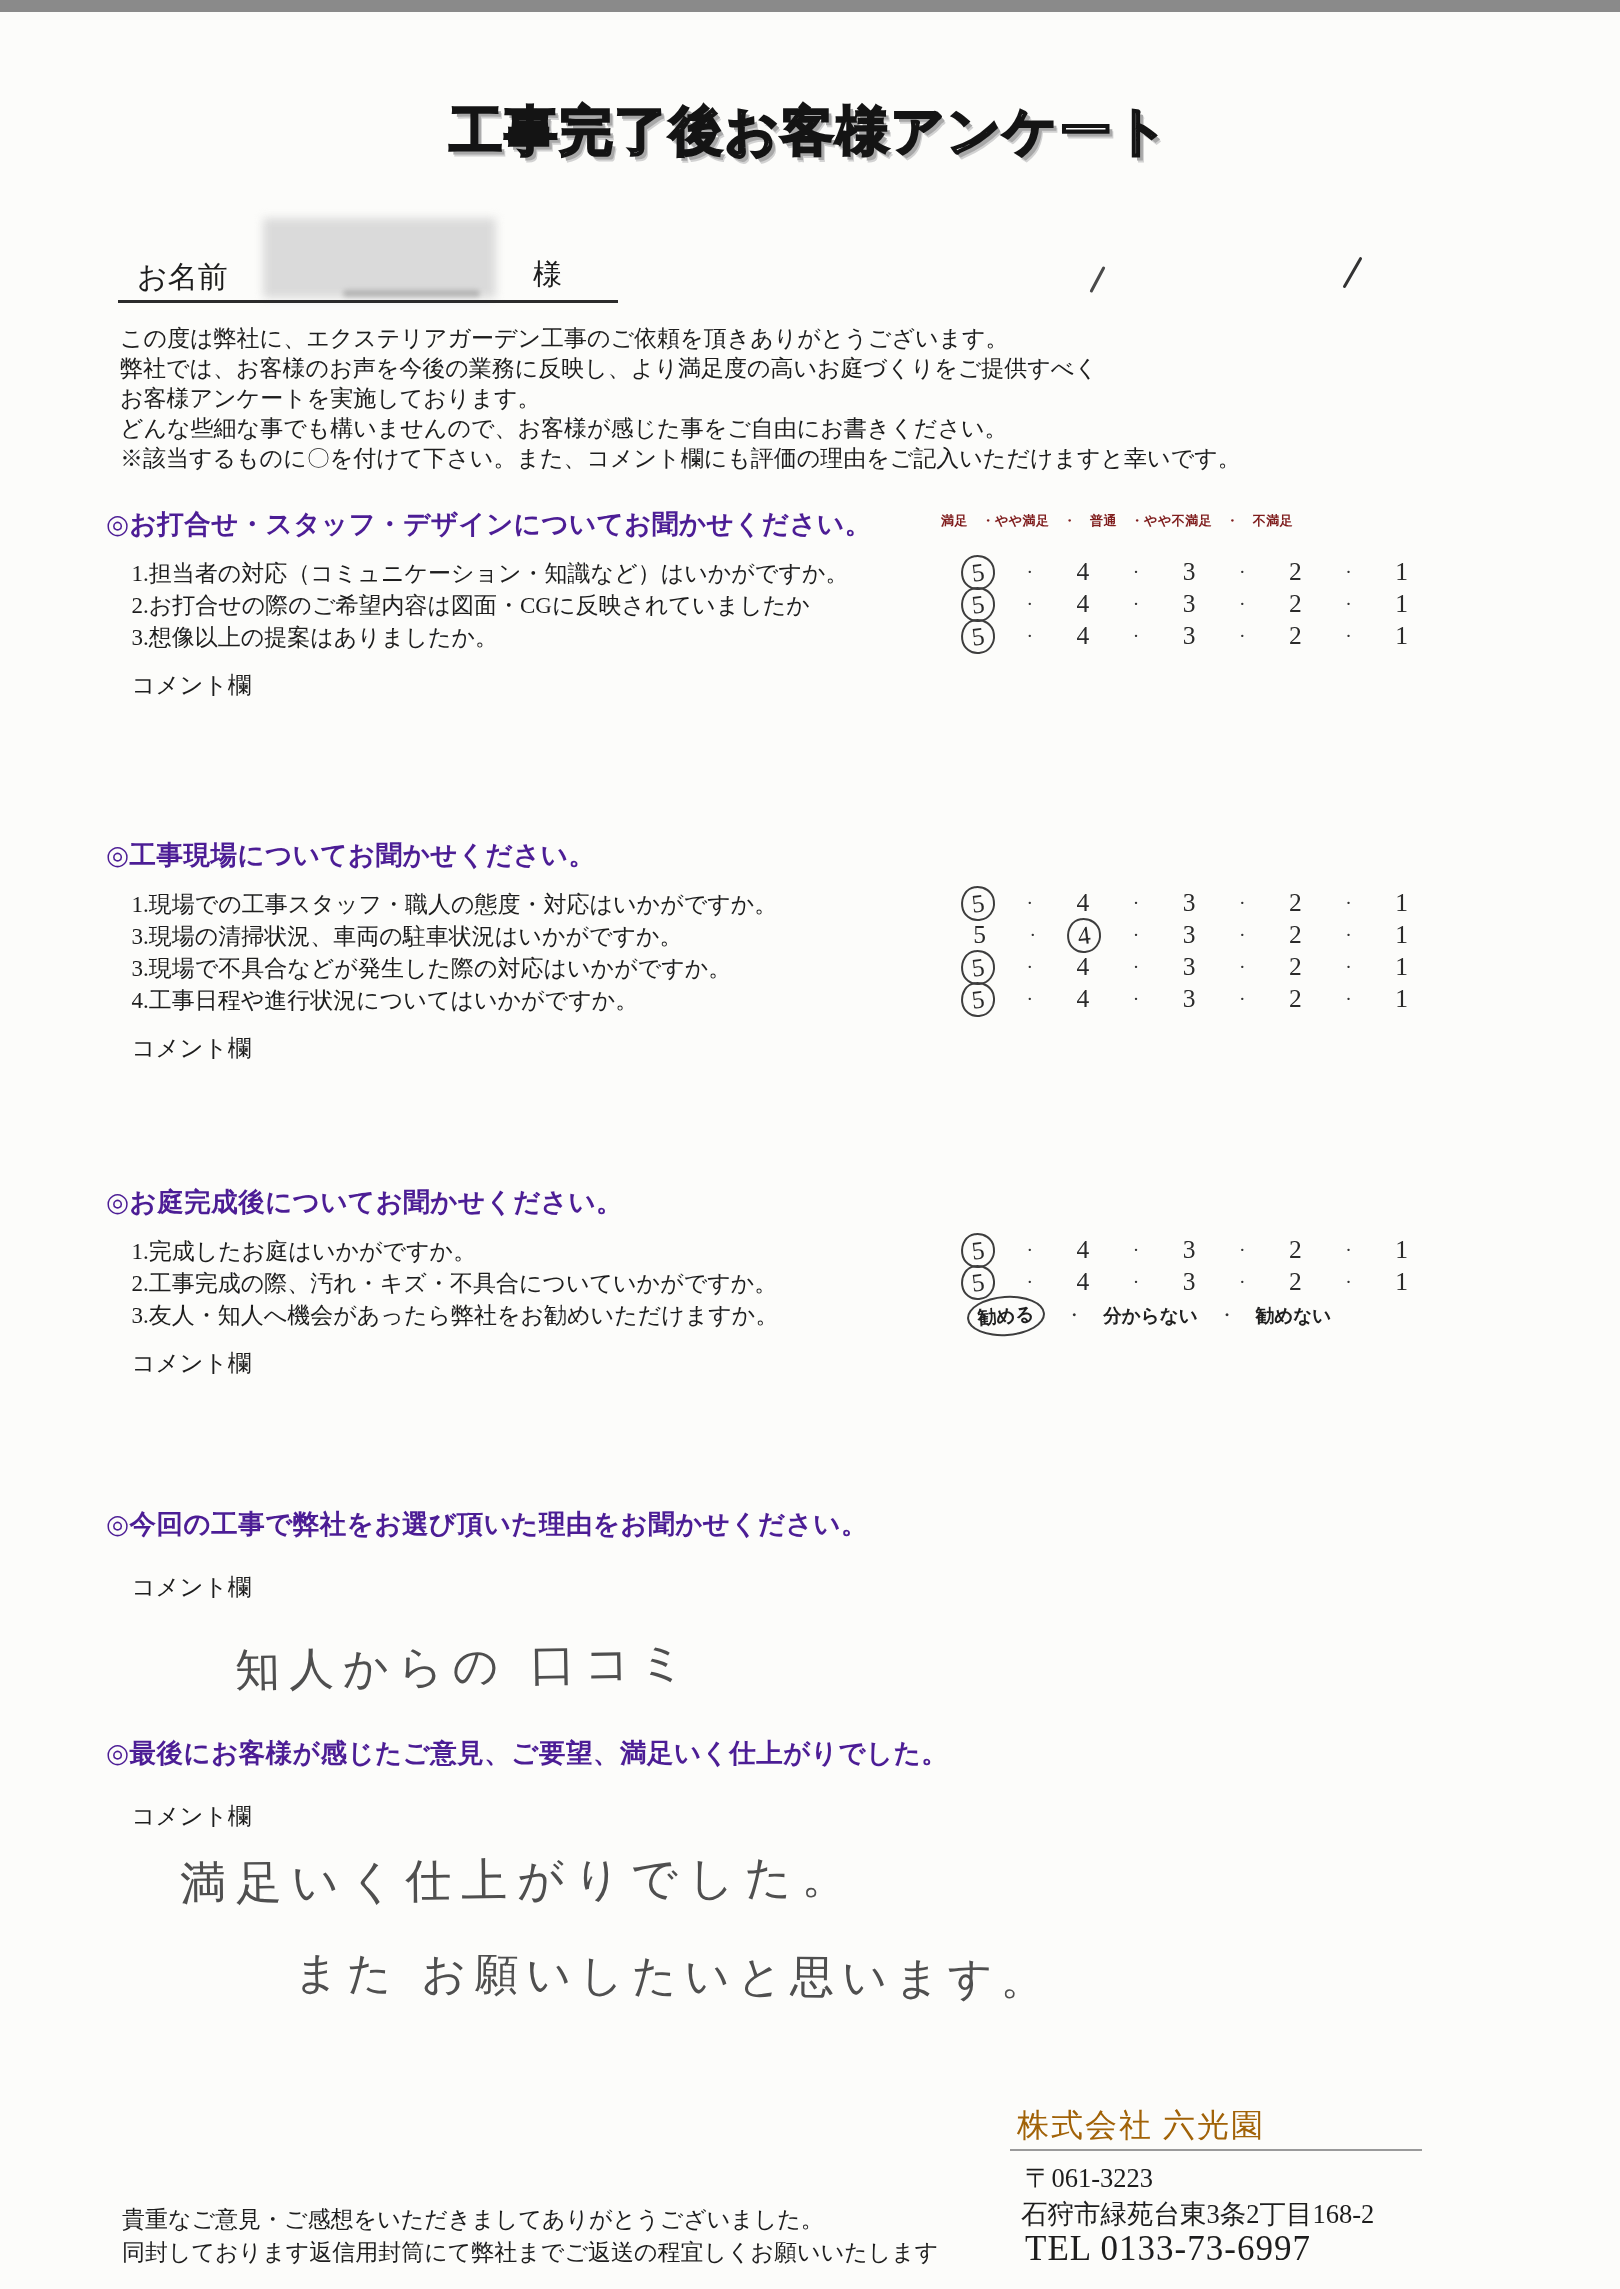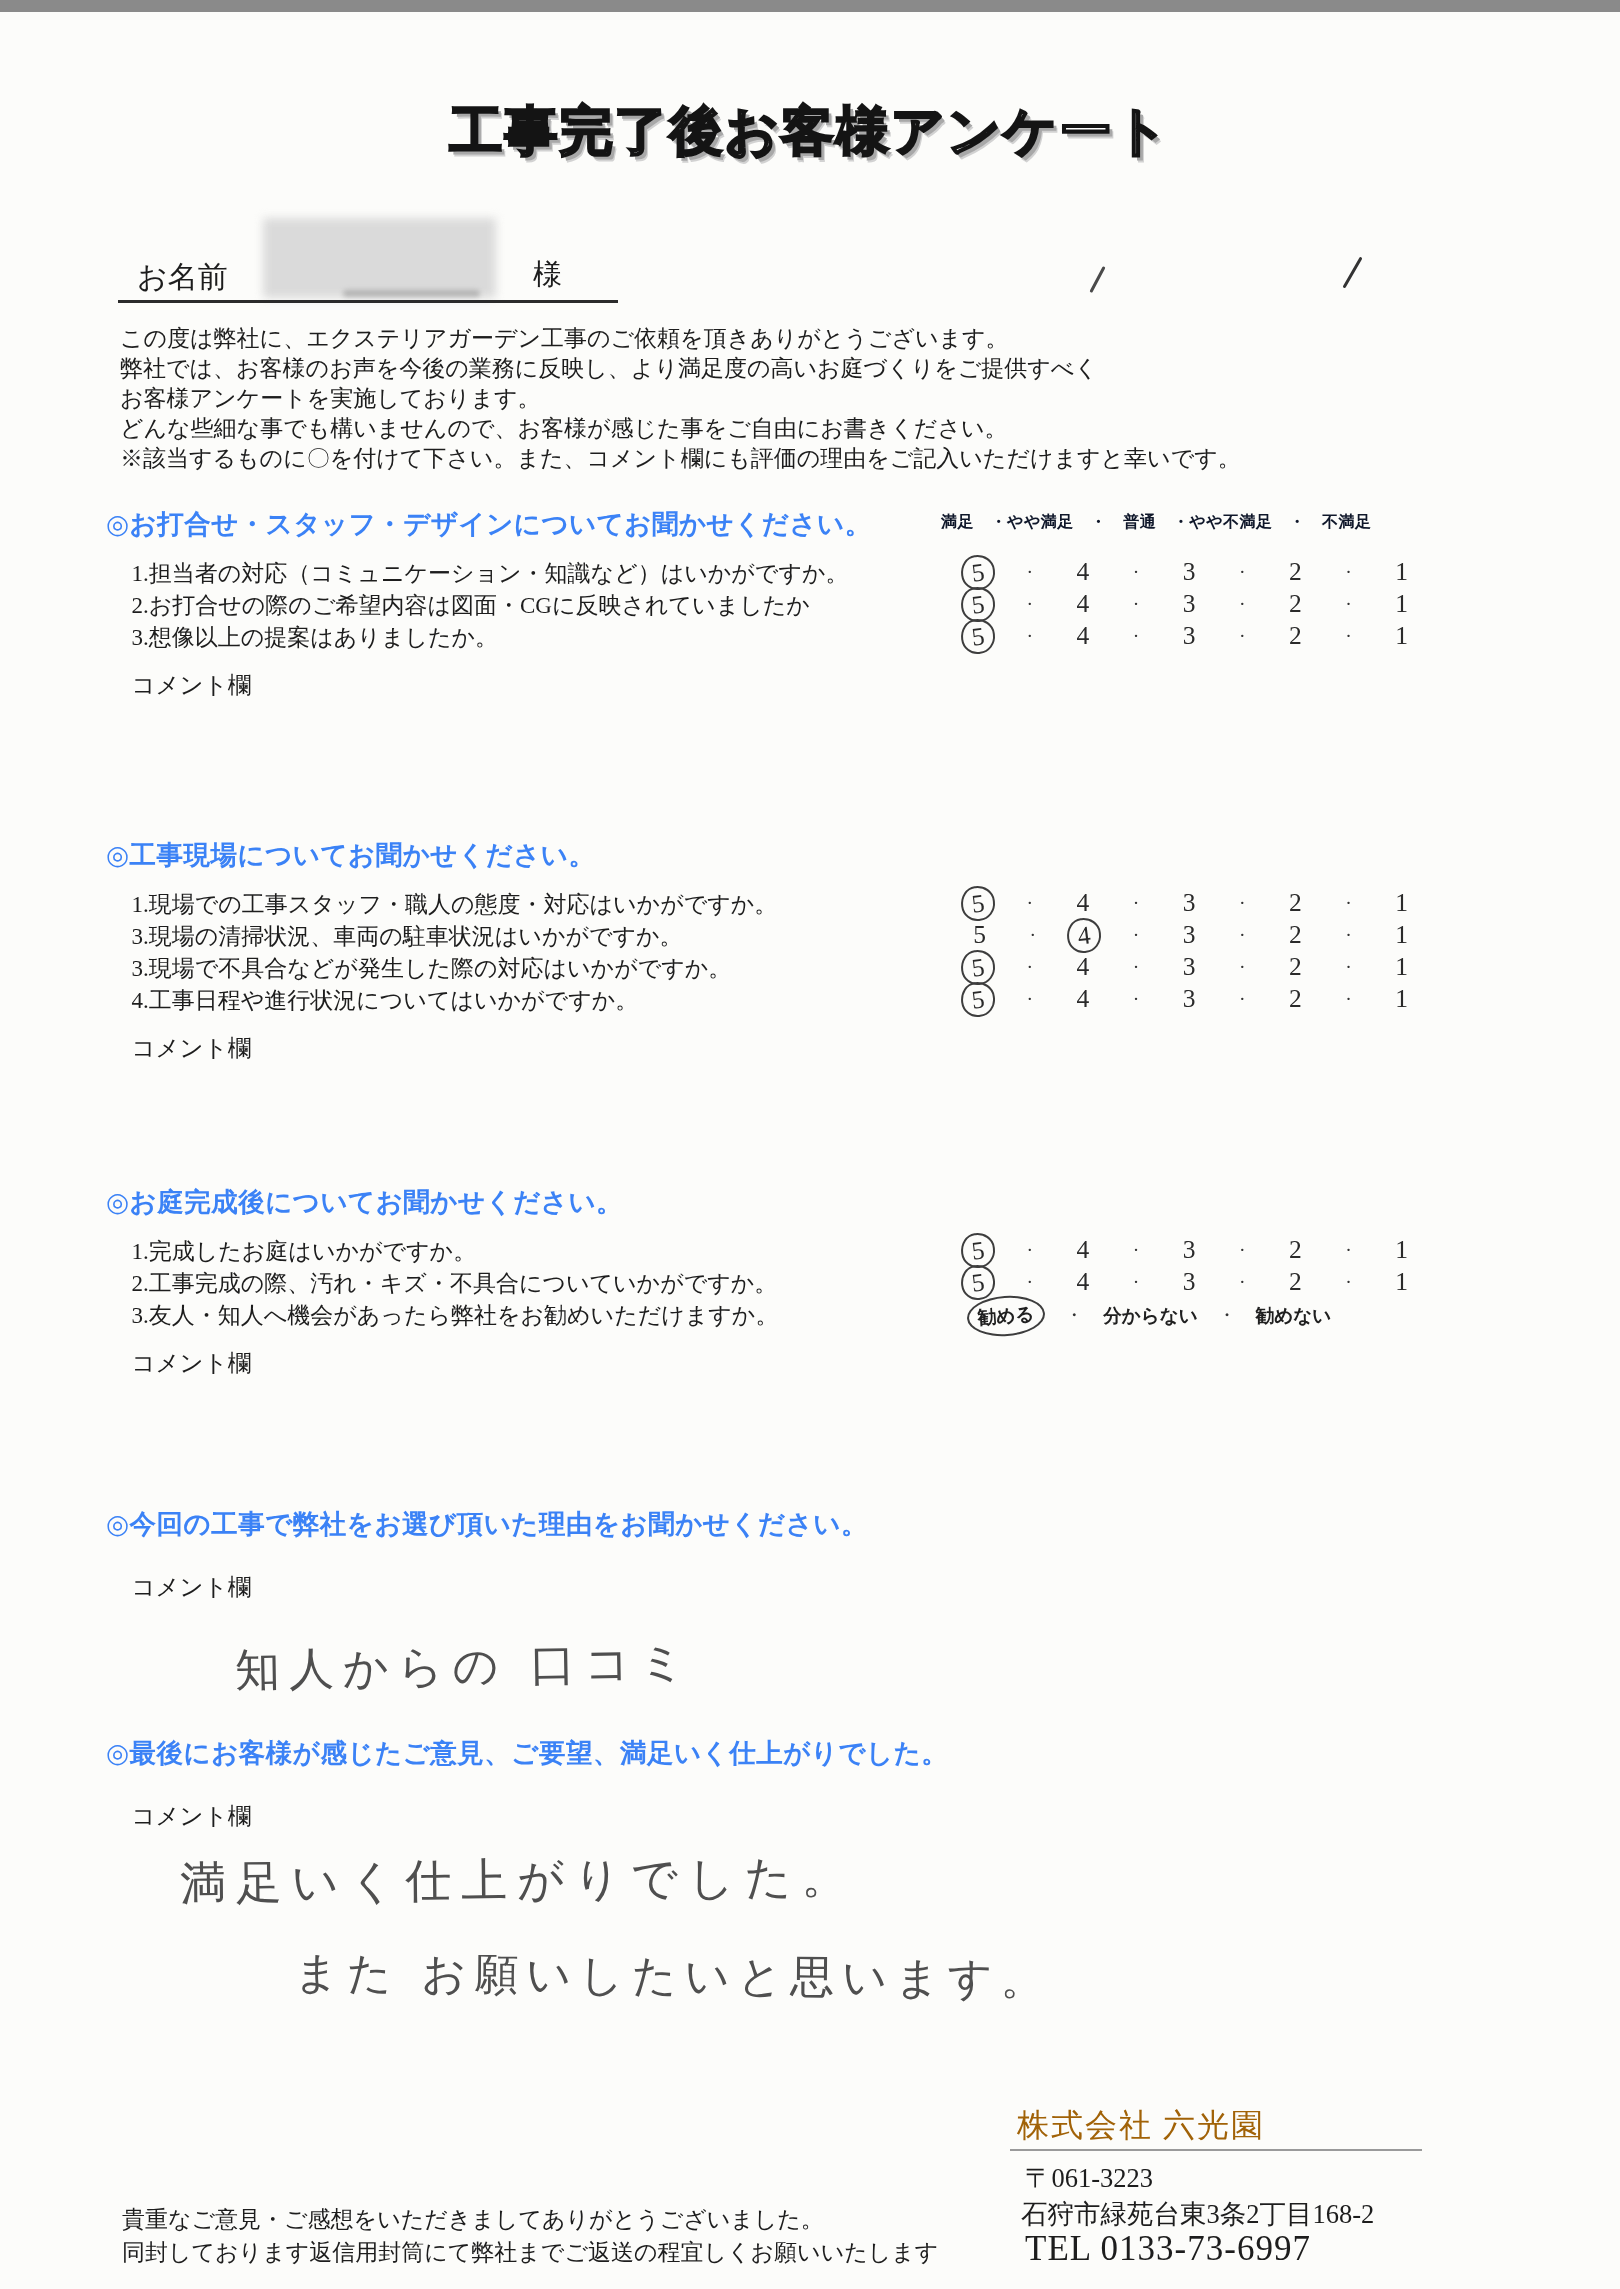--- a/index.html
+++ b/index.html
@@ -25,30 +25,30 @@
     background:#8f8f8f; filter:blur(2.9px); opacity:.55; border-radius:3.9px;}
   .honorific{position:absolute; left:533px; top:243px; font-size:29px;}
   .name-line{position:absolute; left:118px; top:288px; width:500px; height:2.9px; background:#2b2b2b;}
   .pen-slash{position:absolute; background:#4a4a4a; border-radius:2px;}
   .slash-1{left:1096px; top:253px; width:2.9px; height:29px; transform:rotate(28deg);}
   .slash-2{left:1351px; top:243px; width:2.9px; height:35px; transform:rotate(30deg); background:#333;}
   
   .intro{position:absolute; left:120px; top:312px; font-size:23px; line-height:30px; white-space:nowrap;}
   
   .scale-header{
-    position:absolute; left:941px; top:500px; font-size:16px; letter-spacing:0.5px;
-    font-family:"DejaVu Sans","Liberation Sans",sans-serif; font-weight:600; color:#0f172a;
+    position:absolute; left:941px; top:500px; font-size:13px; letter-spacing:0.5px;
+    font-family:"DejaVu Sans","Liberation Sans",sans-serif; font-weight:600; color:#7f1d1d;
     white-space:nowrap;}
   
   .sec{position:absolute; left:106px; width:1451px;}
   .sec-meeting{top:494px;} .sec-site{top:825px;} .sec-garden{top:1172px;}
   .sec-reason{top:1494px;} .sec-final{top:1723px;}
   .sec-h{
     margin:0; font-family:"DejaVu Sans","Liberation Sans",sans-serif;
-    font-size:26.5px; font-weight:700; color:#3b82f6; letter-spacing:0.5px; white-space:nowrap;}
+    font-size:26.5px; font-weight:700; color:#4c1d95; letter-spacing:0.5px; white-space:nowrap;}
   .qlist{margin-top:15.7px;}
   .qrow{position:relative; height:32px; white-space:nowrap;}
   .qtext{padding-left:25.5px; font-size:23px;}
   .ratings{position:absolute; left:855px; top:-2.9px; width:459px;
     display:flex; align-items:center; justify-content:space-between;}
   .rnum{font-size:25.5px; width:37px; text-align:center; color:#2a2a2a;}
   .rdot{font-size:14.7px; color:#333;}
   .circled{
     border:2.5px solid #3d3d3d;
     border-radius:48% 55% 52% 50% / 55% 48% 52% 50%;

